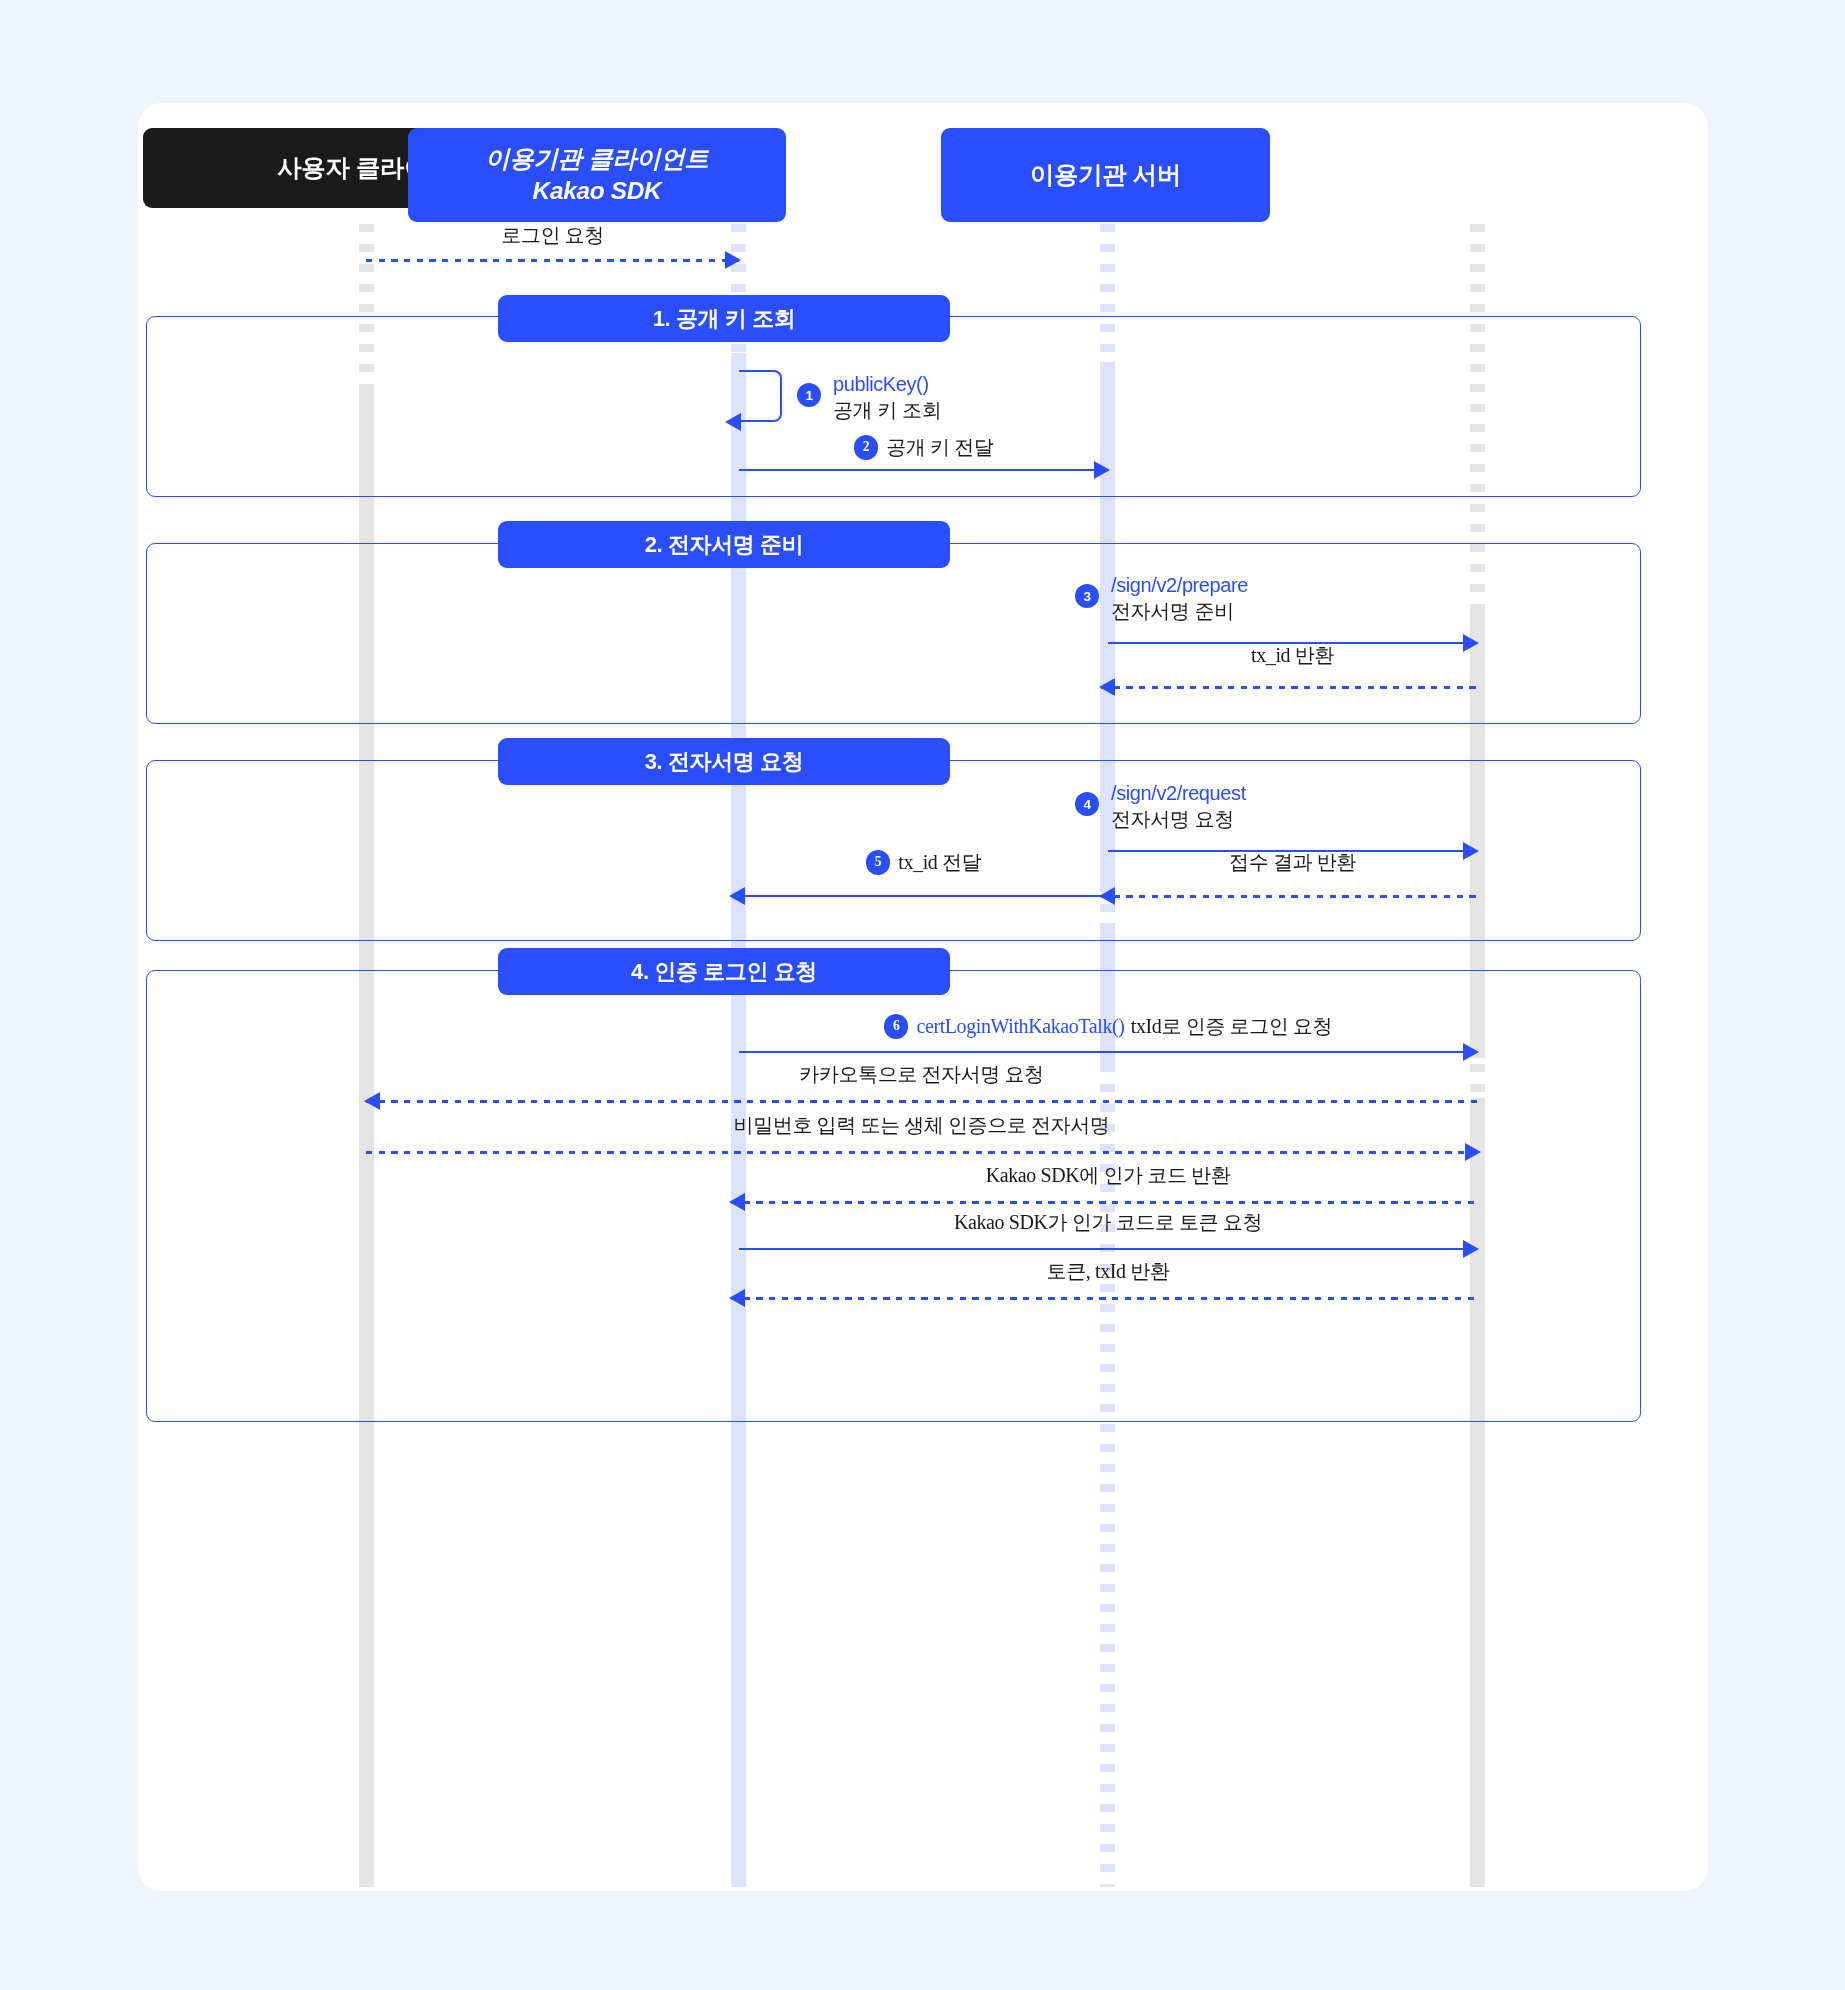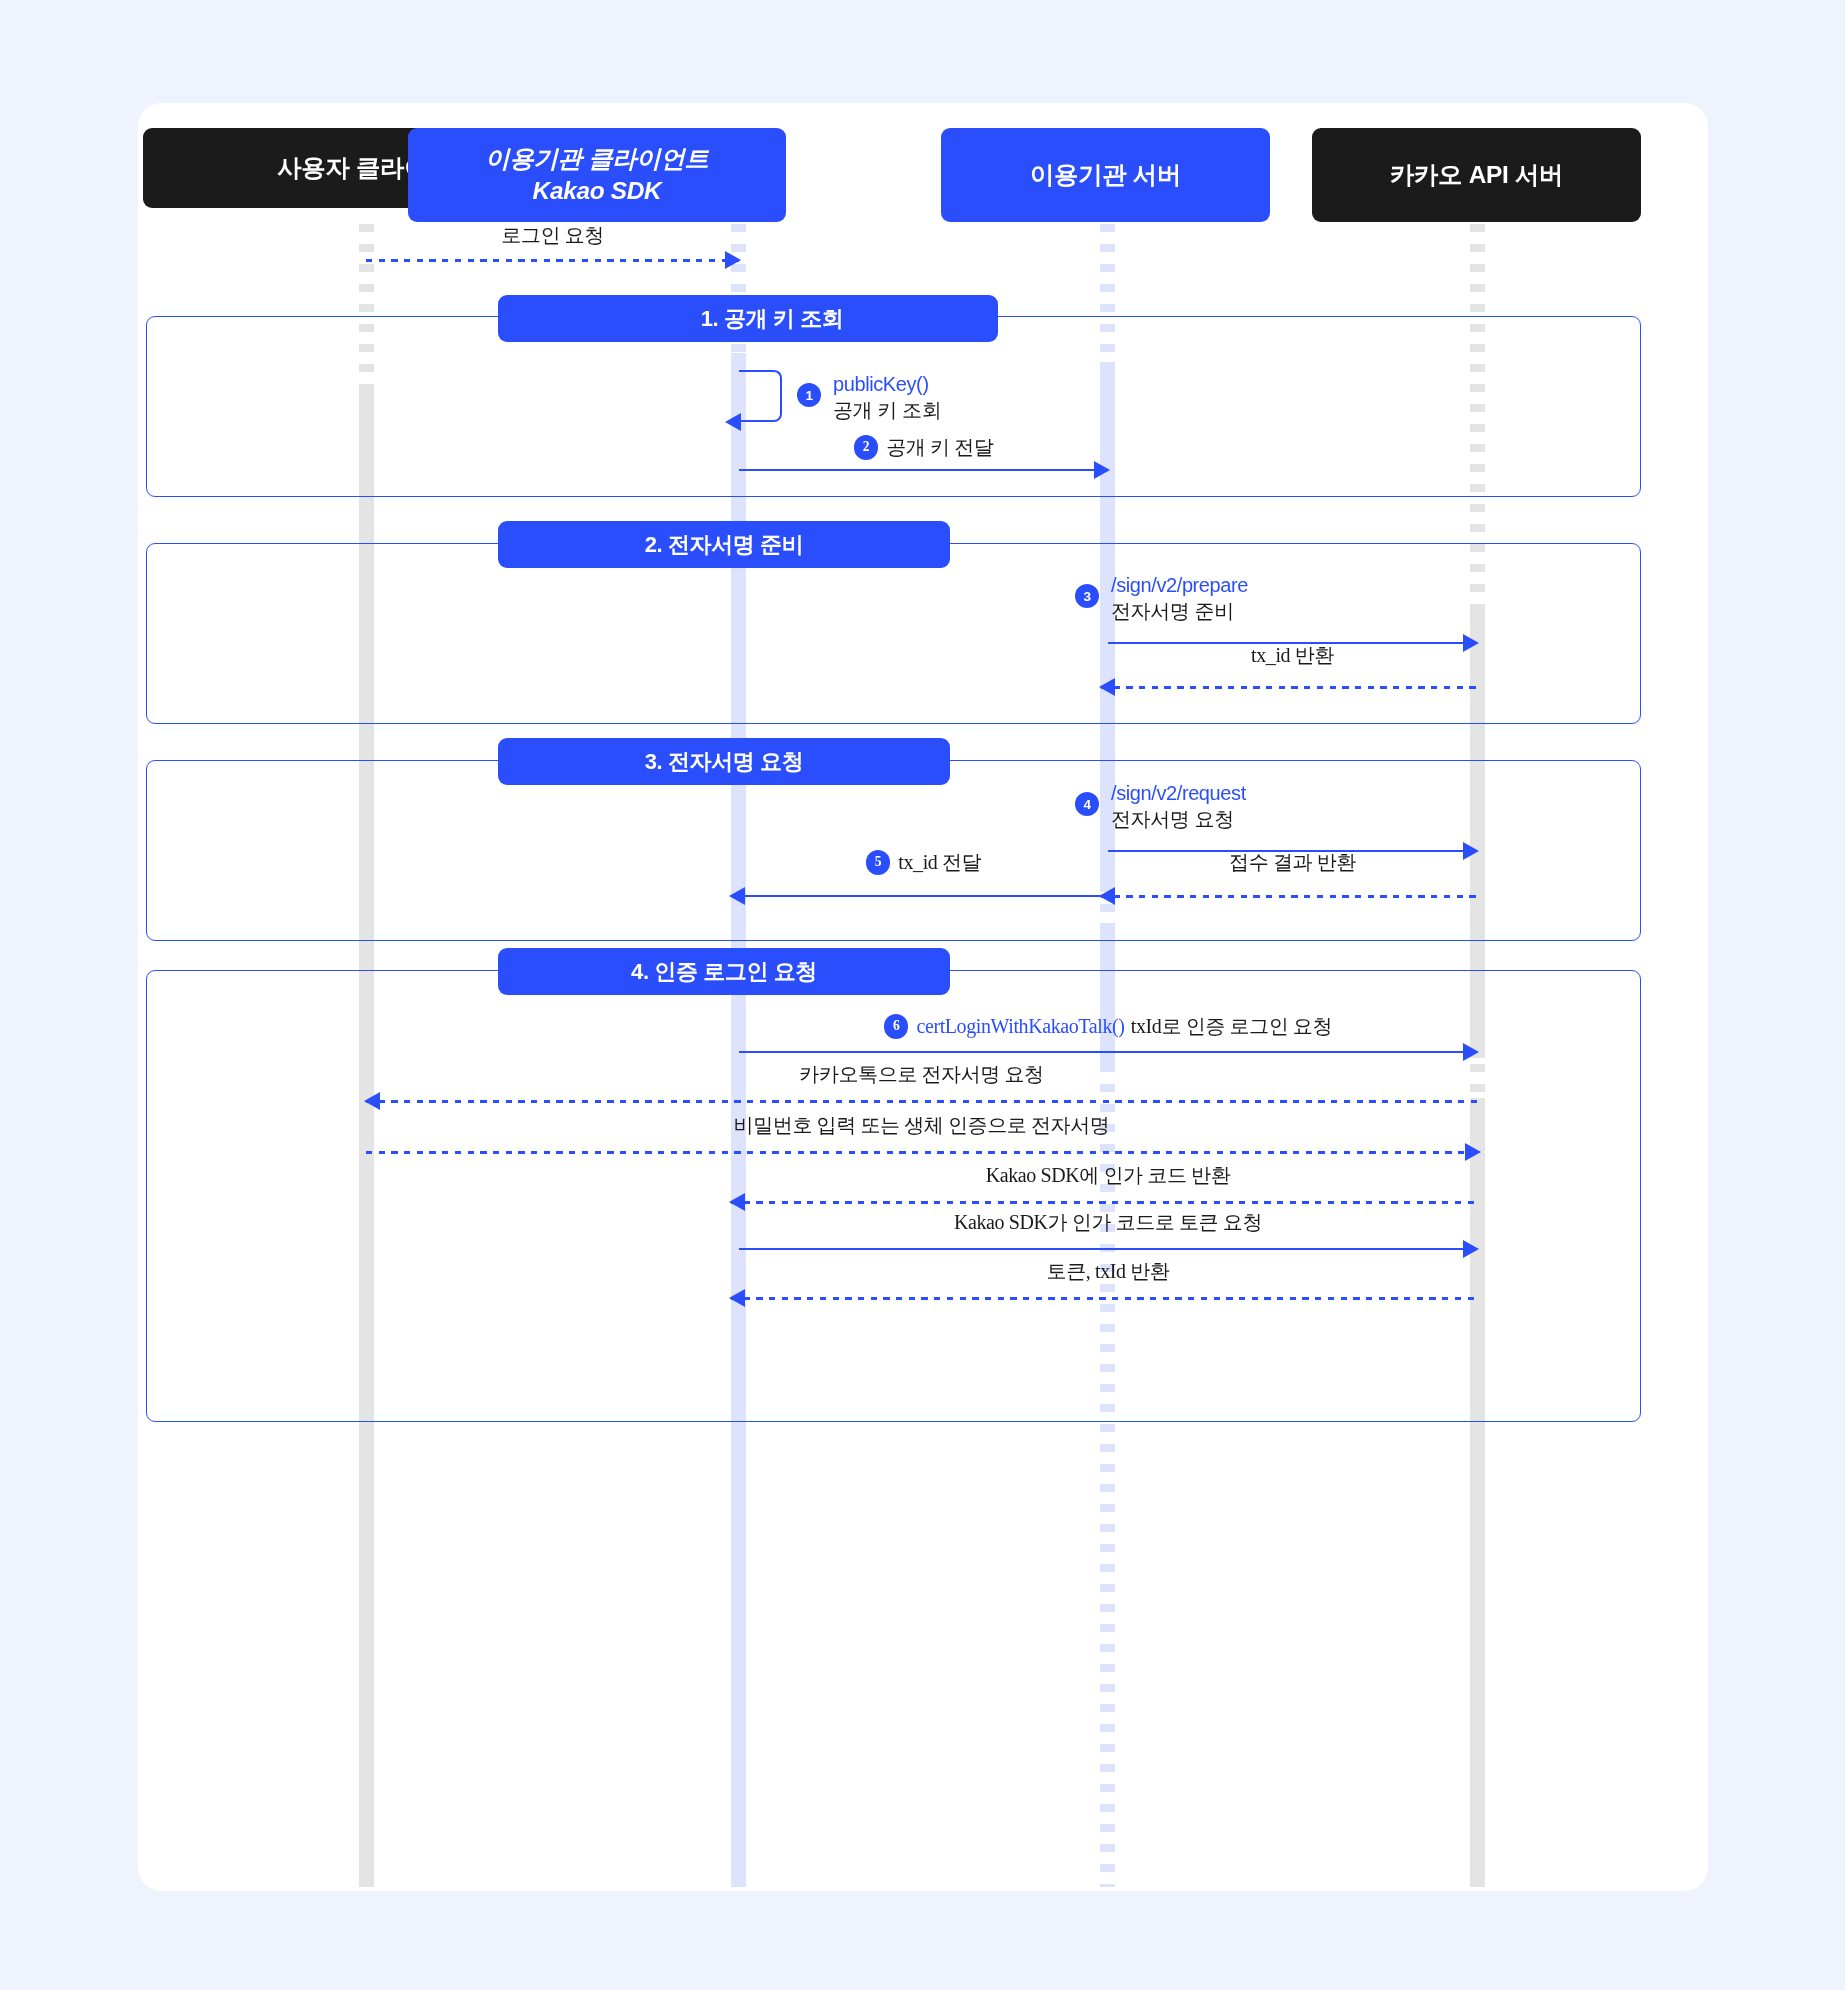--- a/index.html
+++ b/index.html
@@ -143,39 +143,36 @@
 
     <div class="actor blue" style="left:270px;top:25px;width:378px;height:94px;font-size:24.4px;flex-direction:column;font-style:italic;">
       <span>이용기관 클라이언트</span>
       <span>Kakao SDK</span>
     </div>
 
     <div class="actor blue" style="left:803px;top:25px;width:329px;height:94px;font-size:24.4px;">
       <span>이용기관 서버</span>
     </div>
 
-    <div class="actor dark" style="left:1174px;top:25px;width:329px;height:94px;font-size:24.4px;">
-      <span>카카오 API 서버</span>
-    </div>
 
     <div class="lifeline grey" style="left:221px; top:121px;height:1663px;"></div>
     <div class="lifeline lblue" style="left:593px; top:121px;height:1663px;"></div>
     <div class="lifeline lblue" style="left:962px;top:121px;height:1663px;"></div>
     <div class="lifeline grey" style="left:1332px;top:121px;height:1663px;"></div>
 
     <div class="activation grey" style="left:221px; top:284px;height:943px;"></div>
     <div class="activation grey" style="left:221px; top:990px;height:792px;"></div>
     <div class="activation lblue" style="left:593px; top:250px;height:1532px;"></div>
     <div class="activation lblue" style="left:962px;top:259px;height:525px;"></div>
     <div class="activation lblue" style="left:962px;top:820px;height:141px;"></div>
     <div class="activation grey" style="left:1332px;top:503px;height:452px;"></div>
     <div class="activation grey" style="left:1332px;top:995px;height:787px;"></div>
 
     <div class="frame" style="left:8.1px;top:213px;width:1495px;height:181px;"></div>
-    <div class="frame-label" style="left:360px;top:192px;width:452px;height:47px;padding-left:48px;">
+    <div class="frame-label" style="left:360px;top:192px;width:452px;height:47px;">
       <span>1. 공개 키 조회</span>
     </div>
 
     <div class="msg center" style="left:228px;top:119px;width:373px;height:27px;">
       <span>로그인 요청</span>
     </div>
     <div class="arrow dotted right" style="left:228px;top:156px;width:373px;">
       <div class="shaft"></div>
       <div class="head"></div>
     </div>

